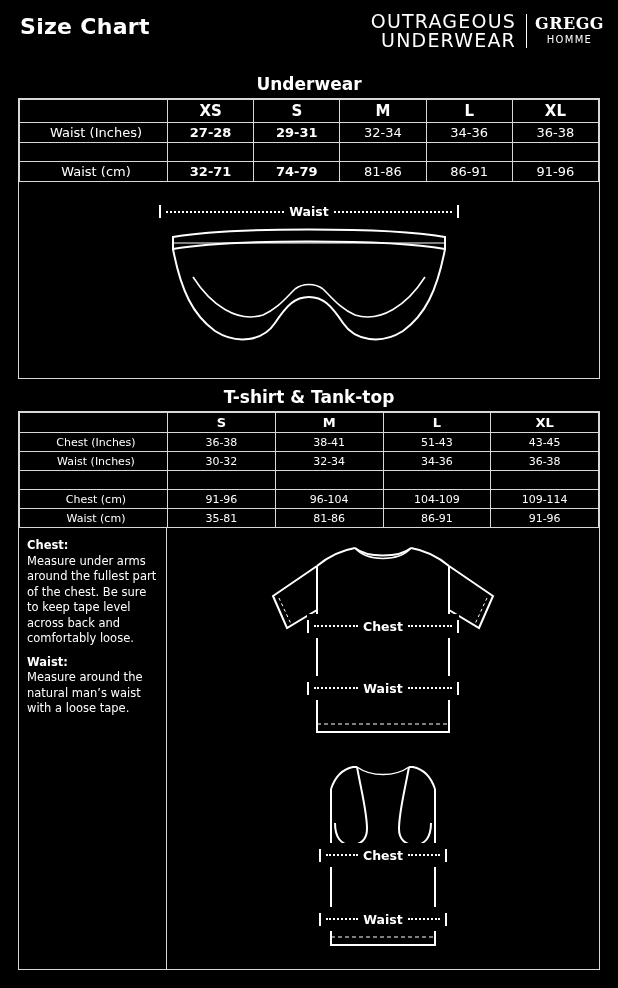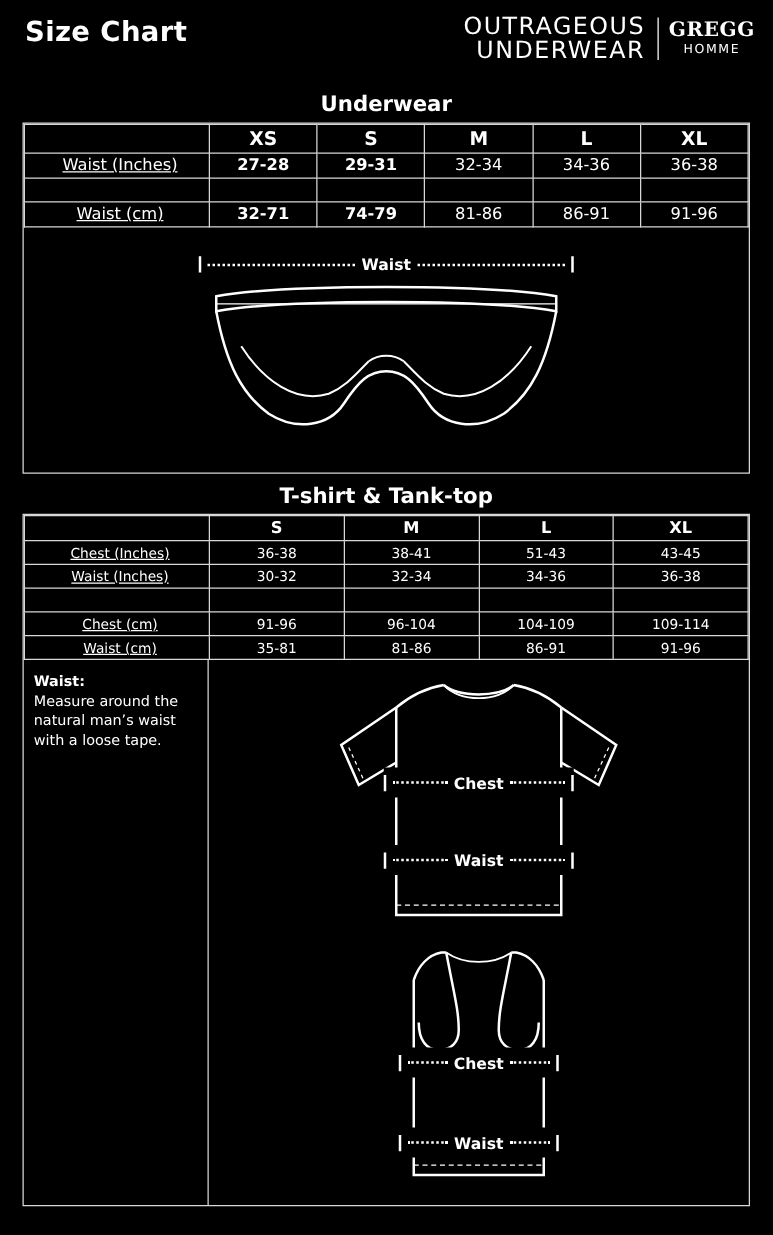--- a/index.html
+++ b/index.html
@@ -103,21 +103,20 @@
     padding: 2px 3px;
     height: 19px;
     font-weight: normal;
   }
   table.sizes th { font-weight: bold; font-size: 13px; }
   .lbl {
     text-align: left;
     font-weight: bold;
     padding-left: 8px !important;
     font-size: 12px;
-    text-decoration: underline;
   }
   .spacer-row td {
     height: 8px;
     border-left: 1px solid #d8d8d8;
     border-right: 1px solid #d8d8d8;
     border-top: 1px solid #d8d8d8;
     border-bottom: 1px solid #d8d8d8;
   }
 
   
@@ -323,26 +322,30 @@
         <td>81-86</td>
         <td>86-91</td>
         <td>91-96</td>
       </tr>
     </tbody>
       </table>
 
     <div class="illus-row">
       <div class="illus-note">
         <p>
+          <span class="nb">Chest:</span>
+          <span>Measure under arms around the fullest part of the chest. Be sure to keep tape level across back and comfortably loose.</span>
+        </p>
+        <p>
           <span class="nb">Waist:</span>
           <span>Measure around the natural man’s waist with a loose tape.</span>
         </p>
       </div>
 
-      <div class="illus-art" style="flex-direction:column; gap:10px;">
+      <div class="illus-art" style="flex-direction:column; gap:15px;">
 
         <div style="position:relative; width:280px; height:208px;">
           <svg width="280" height="208" viewBox="0 0 280 208" style="position:absolute;top:0;left:0;">
             <g fill="none" stroke="#ffffff" stroke-width="2">
 
               <path d="M74,30 L74,196 L206,196 L206,30"></path>
 
               <path d="M74,30 C86,20 100,14 112,12"></path>
               <path d="M206,30 C194,20 180,14 168,12"></path>
               <path d="M112,12 C124,22 156,22 168,12"></path>

